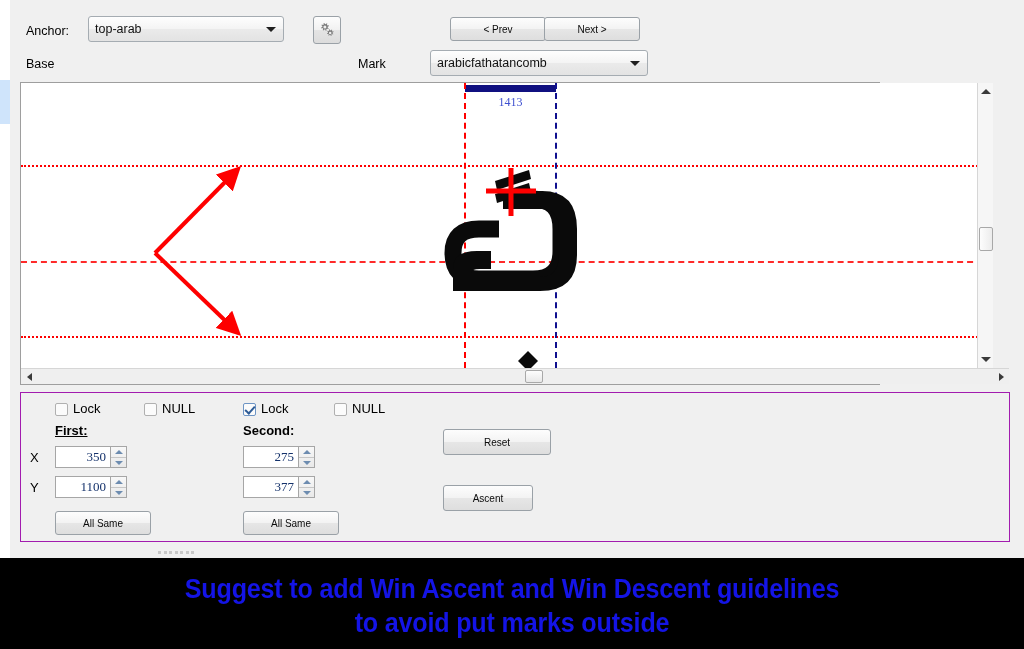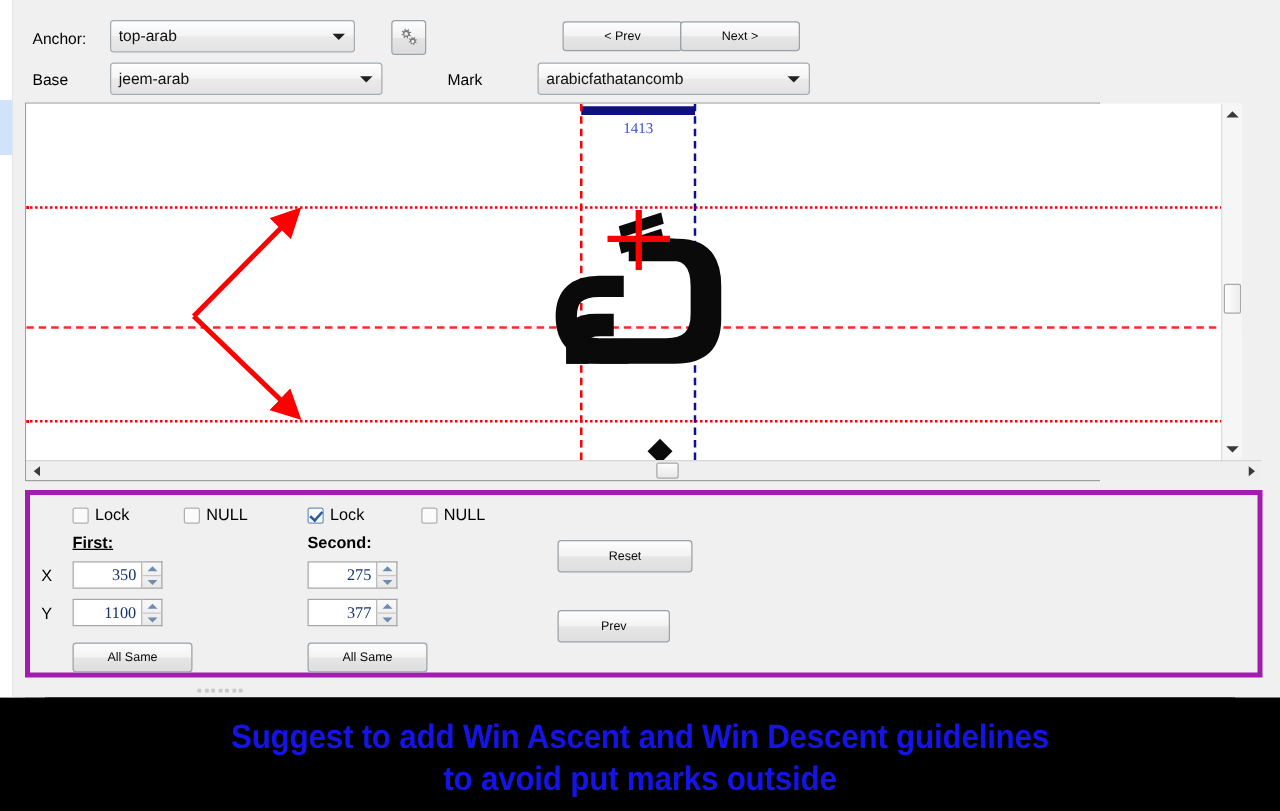--- a/index.html
+++ b/index.html
@@ -134,21 +134,21 @@
     position:absolute;left:504px;top:1px;width:18px;height:13px;
     background:linear-gradient(to bottom,#fdfdfd,#e8e8e8);
     border:1px solid #a8a8a8;border-radius:2px;box-sizing:border-box;
   }
   .hsbtn{position:absolute;top:0;width:16px;height:15px;display:flex;align-items:center;justify-content:center;}
   .hsbtn.left{left:0;} .hsbtn.right{right:0;}
 
   
   .props{
     position:absolute;left:20px;top:392px;width:990px;height:150px;
-    border:4px solid #a21caf;background:#f0f0f0;box-sizing:border-box;
+    border:1px solid #a21caf;background:#f0f0f0;box-sizing:border-box;
   }
   .chk{
     position:absolute;width:13px;height:13px;
     background:#fbfbfb;border:1px solid #b0b0b0;border-radius:2px;
     box-sizing:border-box;cursor:default;
   }
   .chk.on{background:#fbfbfb;border-color:#6d94c4;}
   .chk.on:after{
     content:"";position:absolute;left:3px;top:0px;width:4px;height:8px;
     border:solid #2d5b96;border-width:0 2px 2px 0;transform:rotate(42deg);
@@ -220,24 +220,20 @@
         <g fill="#7b7b7b">
           <path d="M9.5 6.2l.9-.3.4 1.2a3.2 3.2 0 0 1 1.1.1l.7-1 .8.5-.6 1.1c.3.2.5.5.7.8l1.2-.3.3.9-1.2.4c0 .4 0 .8-.1 1.1l1 .7-.5.8-1.1-.6c-.2.3-.5.5-.8.7l.3 1.2-.9.3-.4-1.2a3.2 3.2 0 0 1-1.1-.1l-.7 1-.8-.5.6-1.1a3.4 3.4 0 0 1-.7-.8l-1.2.3-.3-.9 1.2-.4c0-.4 0-.8.1-1.1l-1-.7.5-.8 1.1.6c.2-.3.5-.5.8-.7z"></path>
           <circle cx="10.9" cy="10.1" r="1.5" fill="#ededed"></circle>
           <path d="M15.0 12.6l.75-.25.33 1a2.7 2.7 0 0 1 .92.08l.58-.84.67.42-.5.92c.25.17.42.42.58.67l1-.25.25.75-1 .33c0 .33 0 .67-.08.92l.84.58-.42.67-.92-.5c-.17.25-.42.42-.67.58l.25 1-.75.25-.33-1a2.7 2.7 0 0 1-.92-.08l-.58.84-.67-.42.5-.92a2.9 2.9 0 0 1-.58-.67l-1 .25-.25-.75 1-.33c0-.33 0-.67.08-.92l-.84-.58.42-.67.92.5c.17-.25.42-.42.67-.58z"></path>
           <circle cx="16.2" cy="16.1" r="1.25" fill="#ededed"></circle>
         </g>
       </svg>
     </div>
 
     <div class="lbl" style="left:6px;top:57px;">Base</div>
-    <div class="combo" style="left:68px;top:50px;width:218px;height:26px;">
-      <span>jeem-arab</span>
-      <span class="arrow"></span>
-    </div>
 
     <div class="btn" style="left:430px;top:17px;width:96px;height:24px;">
       <span>&lt; Prev</span>
     </div>
     <div class="btn" style="left:524px;top:17px;width:96px;height:24px;">
       <span>Next &gt;</span>
     </div>
 
     <div class="lbl" style="left:338px;top:57px;">Mark</div>
     <div class="combo" style="left:410px;top:50px;width:218px;height:26px;">
@@ -375,21 +371,21 @@
       <span>All Same</span>
     </div>
     <div class="btn" style="left:222px;top:118px;width:96px;height:24px;">
       <span>All Same</span>
     </div>
 
     <div class="btn" style="left:422px;top:36px;width:108px;height:26px;">
       <span>Reset</span>
     </div>
     <div class="btn" style="left:422px;top:92px;width:90px;height:26px;">
-      <span>Prev</span>
+      <span>Ascent</span>
     </div>
   </div>
 
   <div class="hsplit-grip">
     <i></i>
       <i></i>
       <i></i>
       <i></i>
       <i></i>
       <i></i>

